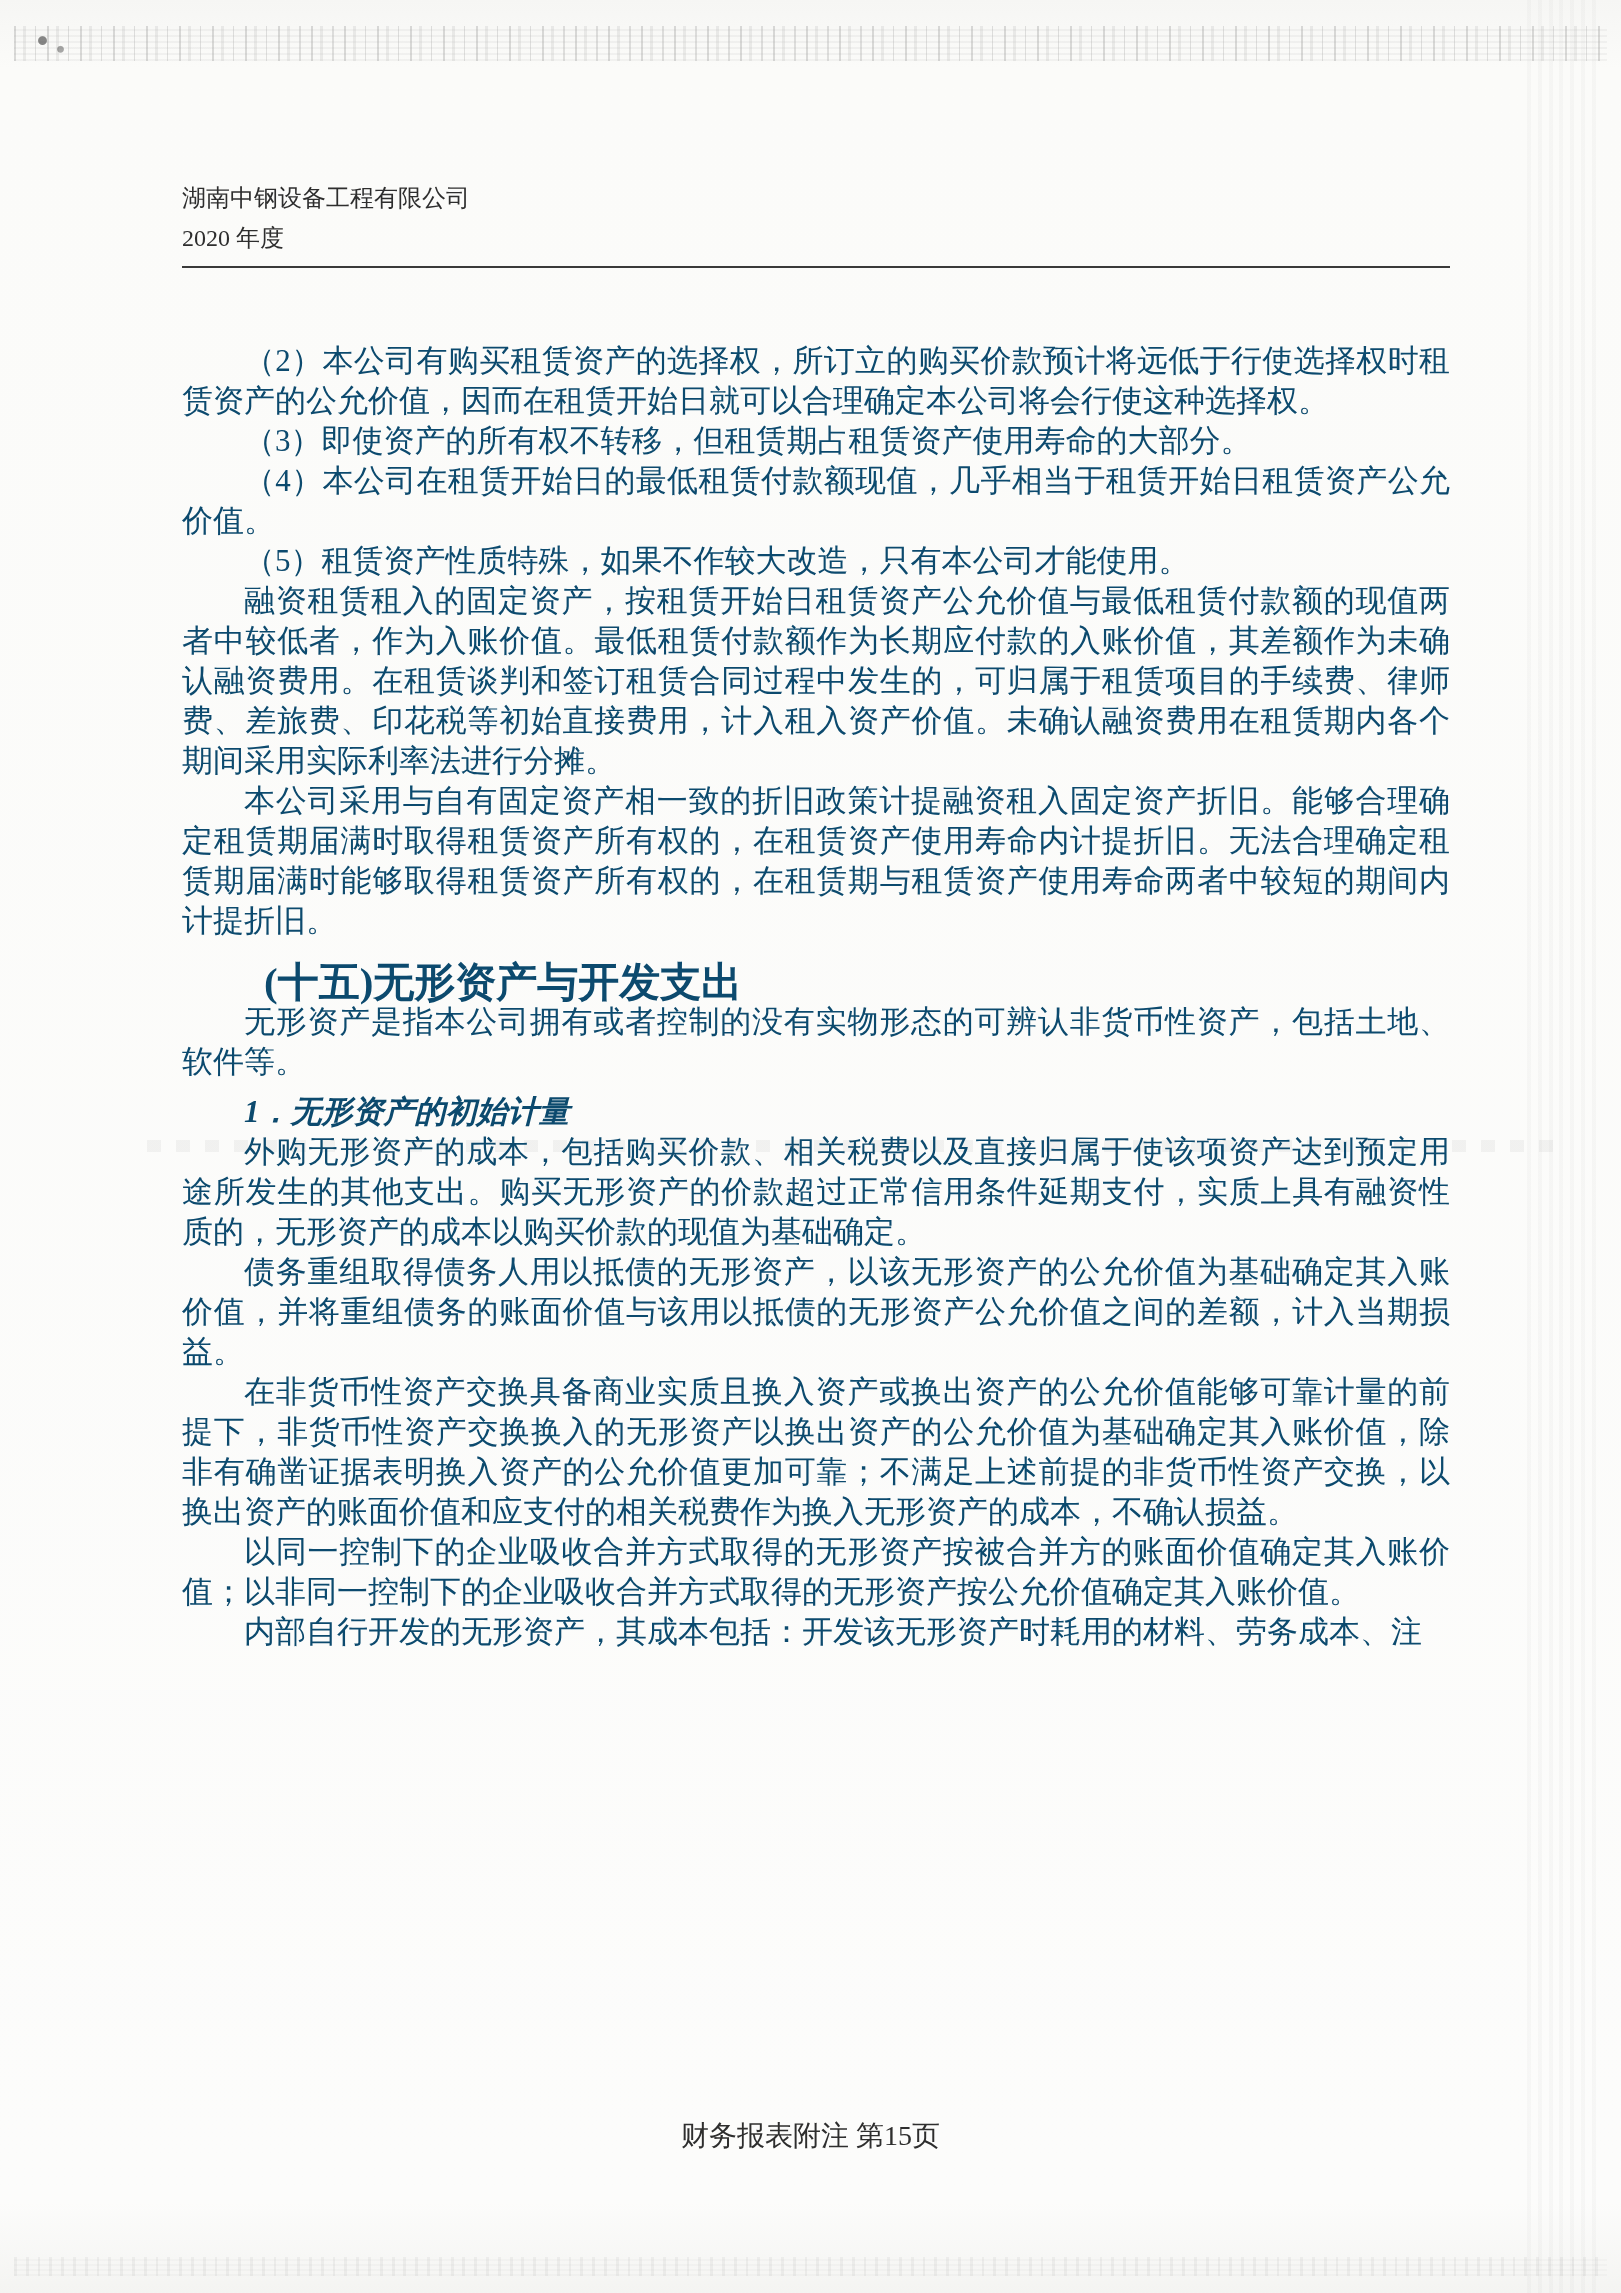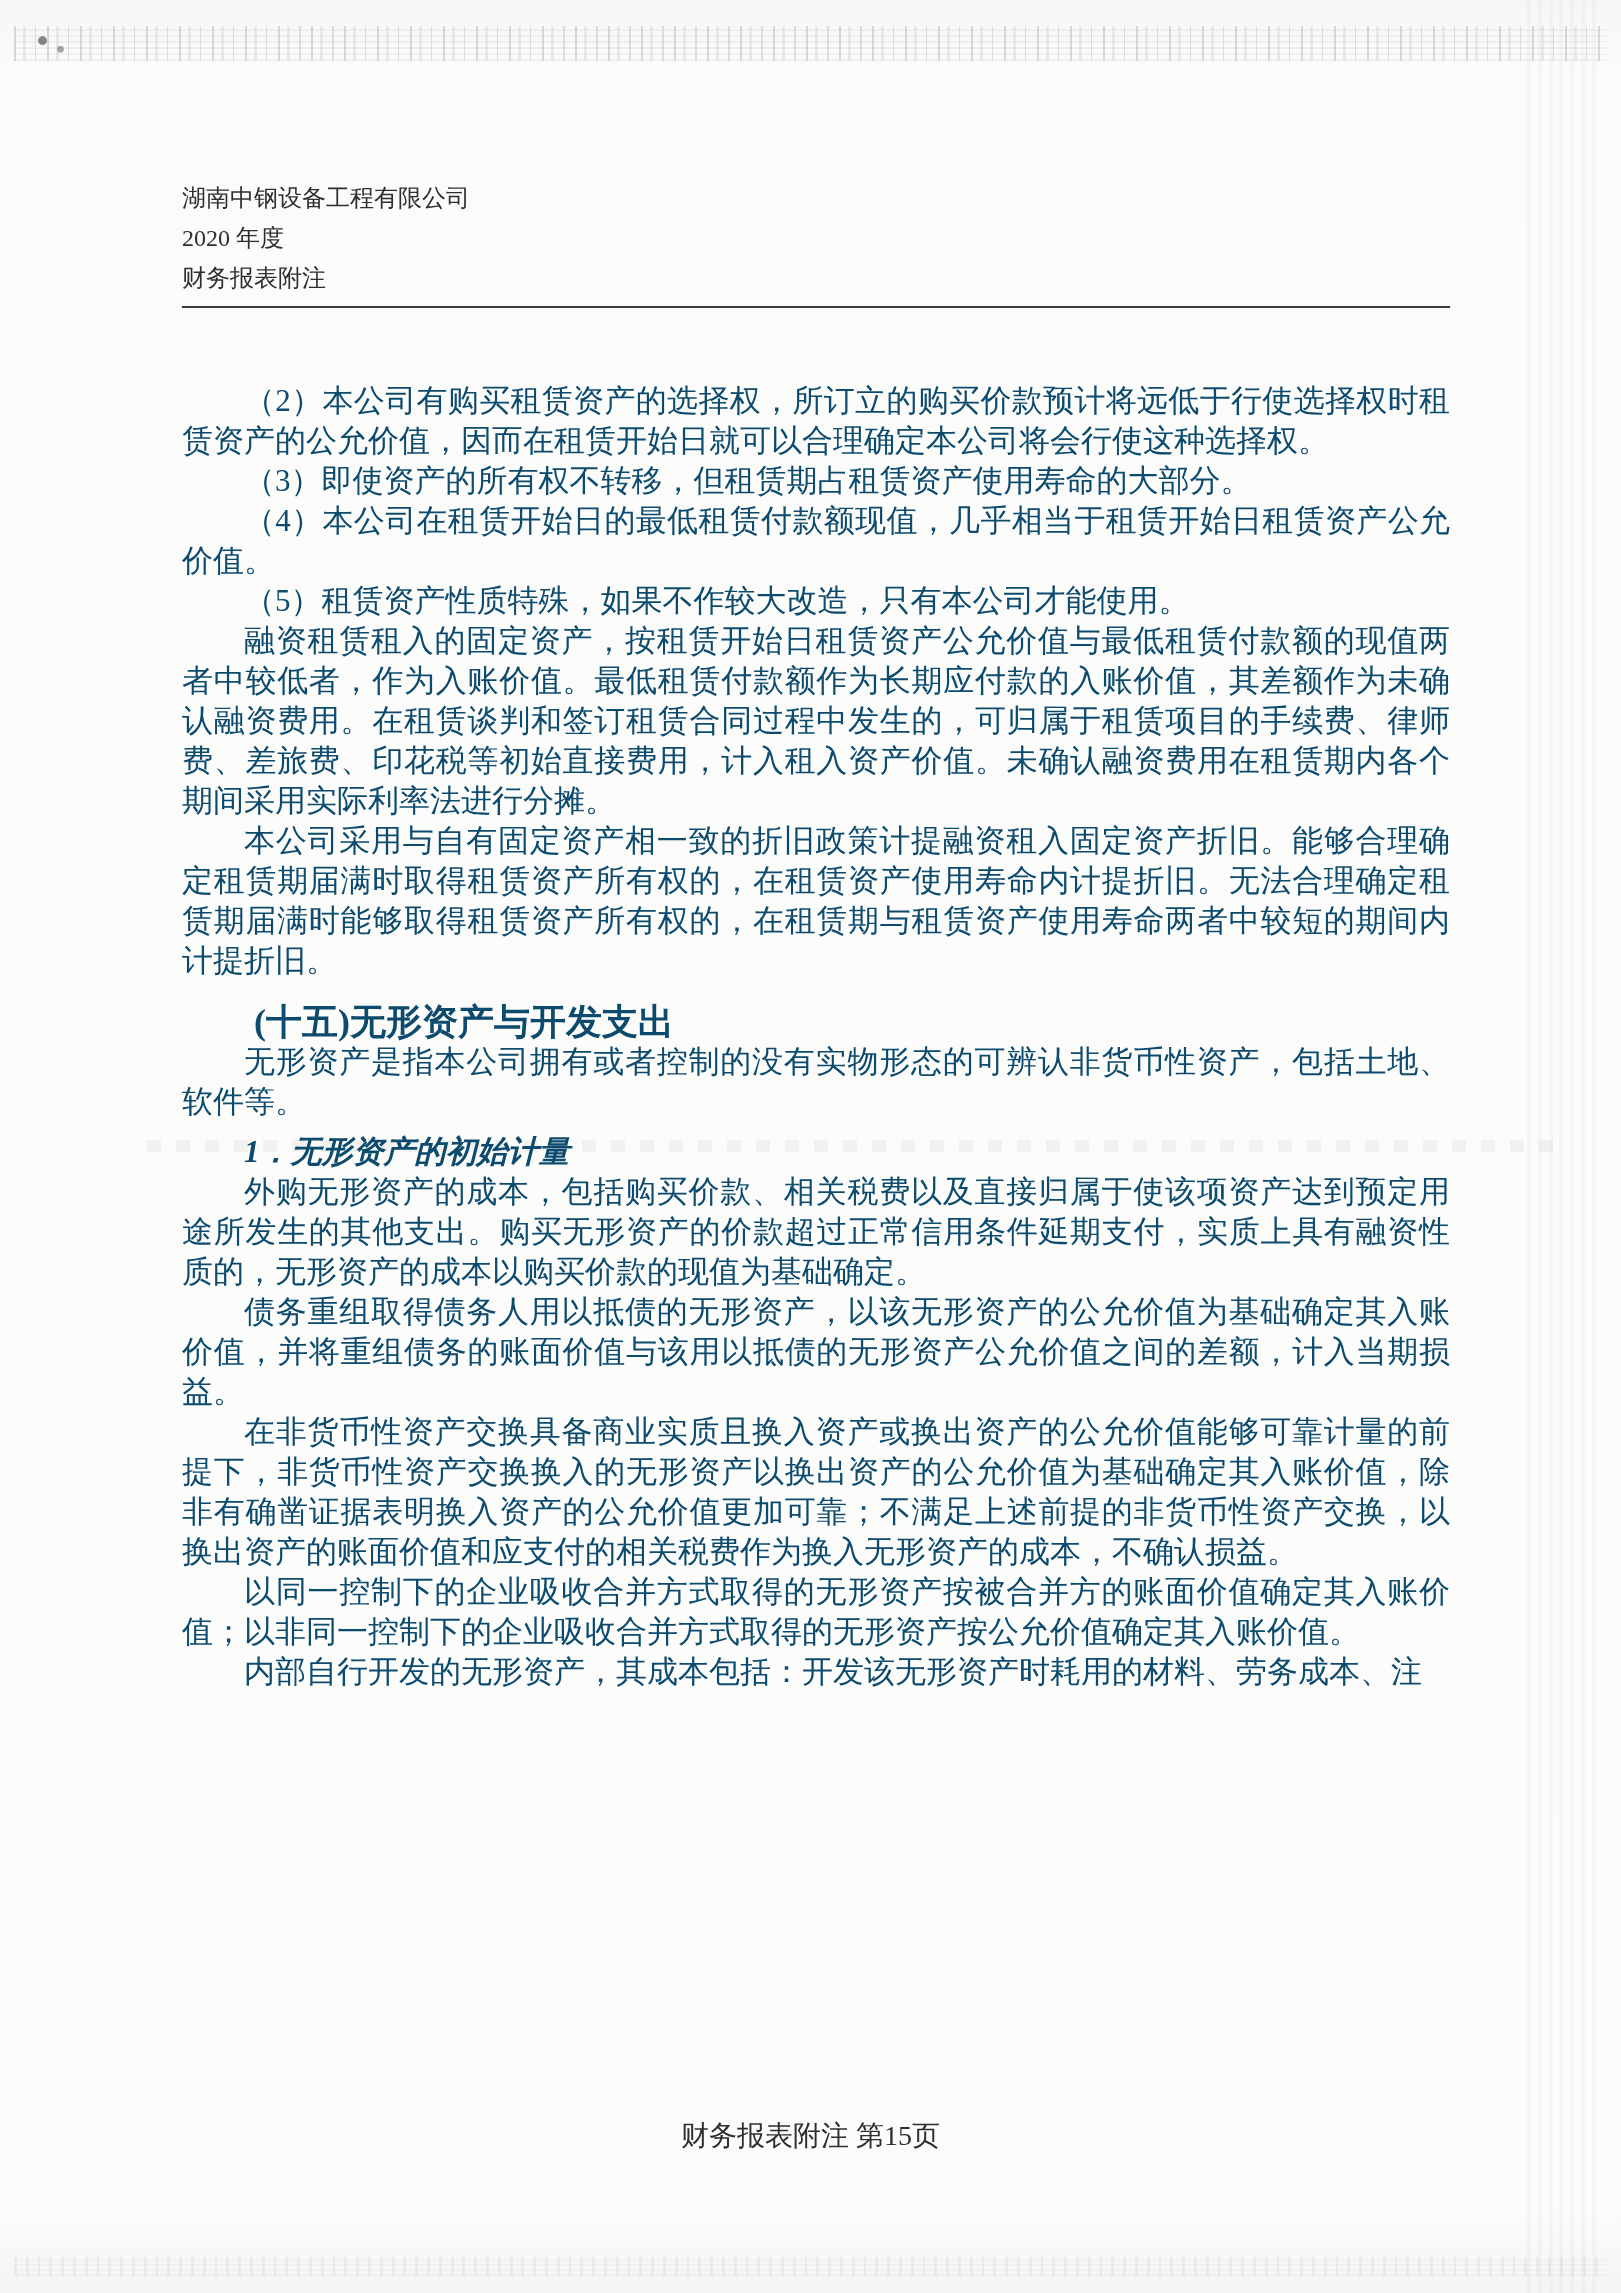--- a/index.html
+++ b/index.html
@@ -54,21 +54,21 @@
   .header-rule {
     border: none; border-top: 2px solid #3a3a3a;
     margin: 7.8px 0 0 0; width: 100%;
   }
   .paragraphs { margin-top: 73px; }
   .para {
     margin: 0; font-size: 31px; line-height: 40px;
     text-align: justify; text-indent: 2em;
     color: #0c4a6e; word-break: break-all;
   }
-  .para.heading { font-weight: bold; margin-top: 21.6px; font-size: 36px; }
+  .para.heading { font-weight: bold; margin-top: 21.6px; font-size: 41px; }
   .para.subheading { font-weight: bold; margin-top: 9.8px; font-style: italic; }
   .footer {
     position: absolute; top: 2117px; left: 0; width: 100%;
     text-align: center; font-size: 28px; color: #2e2e2e;
   }
 </style>
 </head>
 <body>
 
 <div class="page">
@@ -76,21 +76,20 @@
   <div class="scan-band-top"></div>
   <div class="scan-corner-mark"></div>
   <div class="scan-streak-mid"></div>
   <div class="scan-edge-right"></div>
   <div class="scan-band-bottom"></div>
 
   <div class="content">
     <div class="header">
       <div>湖南中钢设备工程有限公司</div>
       <div>2020 年度</div>
-      <div>财务报表附注</div>
       <hr class="header-rule">
     </div>
 
     <div class="paragraphs" id="paragraphs">
         <p class="para ">（2）本公司有购买租赁资产的选择权，所订立的购买价款预计将远低于行使选择权时租赁资产的公允价值，因而在租赁开始日就可以合理确定本公司将会行使这种选择权。</p>
         <p class="para ">（3）即使资产的所有权不转移，但租赁期占租赁资产使用寿命的大部分。</p>
         <p class="para ">（4）本公司在租赁开始日的最低租赁付款额现值，几乎相当于租赁开始日租赁资产公允价值。</p>
         <p class="para ">（5）租赁资产性质特殊，如果不作较大改造，只有本公司才能使用。</p>
         <p class="para ">融资租赁租入的固定资产，按租赁开始日租赁资产公允价值与最低租赁付款额的现值两者中较低者，作为入账价值。最低租赁付款额作为长期应付款的入账价值，其差额作为未确认融资费用。在租赁谈判和签订租赁合同过程中发生的，可归属于租赁项目的手续费、律师费、差旅费、印花税等初始直接费用，计入租入资产价值。未确认融资费用在租赁期内各个期间采用实际利率法进行分摊。</p>
         <p class="para ">本公司采用与自有固定资产相一致的折旧政策计提融资租入固定资产折旧。能够合理确定租赁期届满时取得租赁资产所有权的，在租赁资产使用寿命内计提折旧。无法合理确定租赁期届满时能够取得租赁资产所有权的，在租赁期与租赁资产使用寿命两者中较短的期间内计提折旧。</p>

